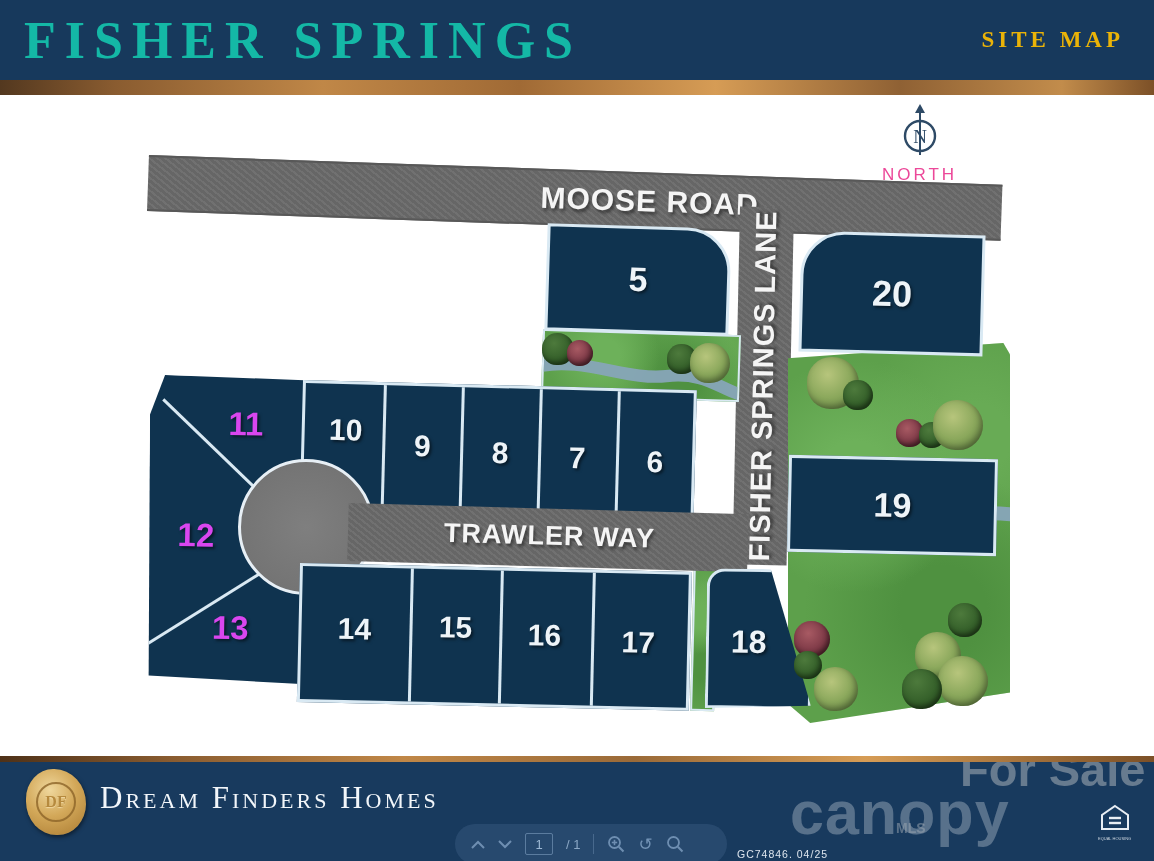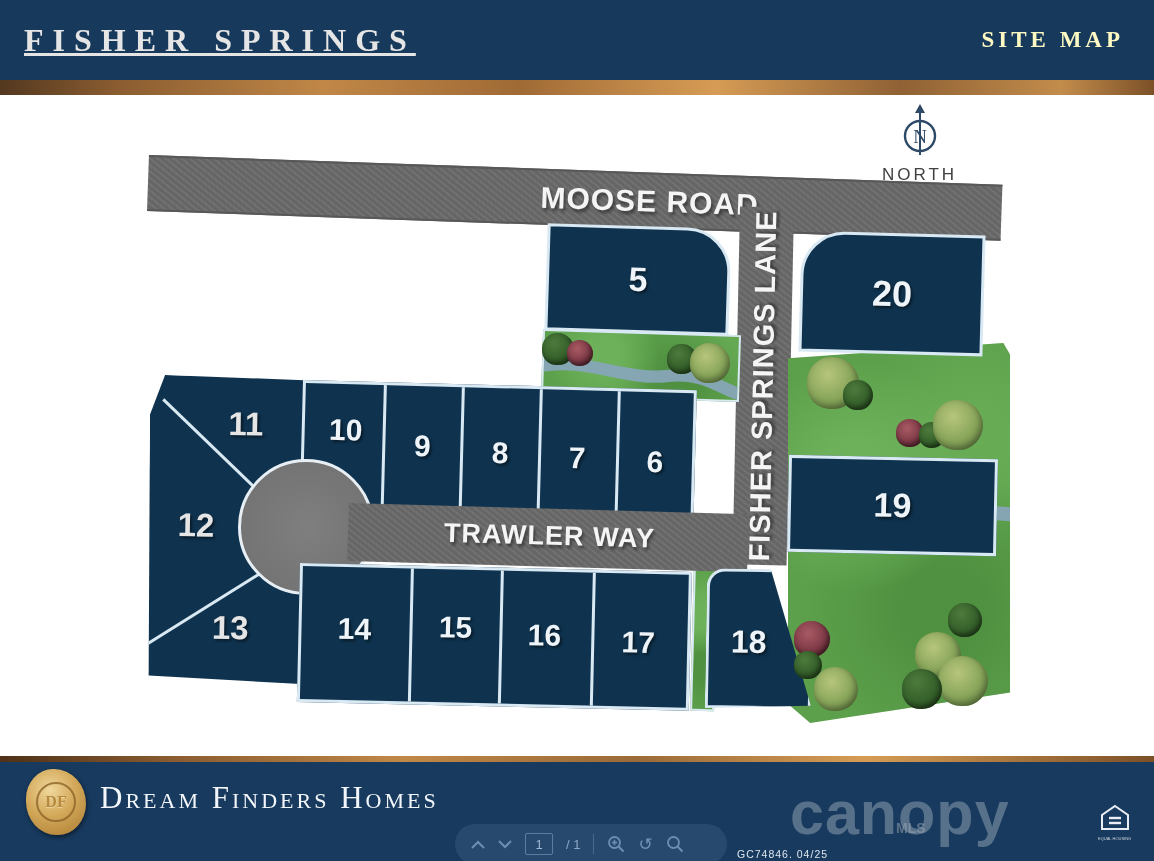--- a/index.html
+++ b/index.html
@@ -3,32 +3,32 @@
 <meta charset="utf-8">
 <style>
   * { margin:0; padding:0; box-sizing:border-box; }
   html,body { width:1154px; }
   body { font-family:"Liberation Sans", sans-serif; background:#ffffff; }
   .page { position:relative; width:1154px; height:861px; overflow:hidden; background:#ffffff; }
 
   
   .header { position:absolute; left:0; top:0; width:1154px; height:80px; background:#17395c;
             display:flex; align-items:center; justify-content:space-between; padding:0 30px 0 24px; }
-  .header-title { font-family:"Liberation Serif", serif; font-weight:bold; color:#e5e5e5;
-                  font-size:32px; letter-spacing:9px;text-decoration:underline; }
-  .header-sub { font-family:"Liberation Serif", serif; font-weight:bold; color:#fef9c3;
+  .header-title { font-family:"Liberation Serif", serif; font-weight:bold; color:#14b8a6;
+                  font-size:52px; letter-spacing:9px; }
+  .header-sub { font-family:"Liberation Serif", serif; font-weight:bold; color:#eab308;
                 font-size:23px; letter-spacing:4px; }
   .gold-bar { position:absolute; left:0; top:80px; width:1154px; height:15px;
               background:linear-gradient(90deg,#53381f 0%,#8a5c30 10%,#c08747 28%,#a06a35 45%,#d69c55 62%,#8f6134 78%,#c28c4b 92%,#7c5027 100%); }
 
   
   .map { position:absolute; left:0; top:95px; width:1154px; height:661px; background:#ffffff; }
 
   .north { position:absolute; left:872px; top:8px; width:95px; text-align:center; color:#2e4a66; }
-  .north-label { font-size:17px; letter-spacing:3px; color:#404040; margin-top:2px; }
+  .north-label { font-size:17px; letter-spacing:3px; color:#ec4899; margin-top:2px; }
 
   .road { position:absolute; background:#6b6b6b;
           background-image:repeating-linear-gradient(37deg, rgba(255,255,255,0.04) 0 2px, rgba(0,0,0,0.05) 2px 5px); }
   .road-label { position:absolute; color:#f5f5f5; font-weight:bold; white-space:nowrap;
                 text-shadow:2px 3px 3px rgba(0,0,0,0.4); }
   .moose { left:148px; top:60px; width:854px; height:56px; transform:rotate(2deg); transform-origin:left center;
            border-top:2px solid #585858; border-bottom:2px solid #585858; }
   .moose .road-label { left:46%; top:10px; font-size:30px; letter-spacing:1px; }
   .fisher { left:740px; top:112px; width:54px; height:358px; transform:rotate(1.2deg); transform-origin:top center; }
   .fisher .road-label { left:27px; top:50%; transform:translate(-50%,-50%) rotate(-90deg); font-size:29px; letter-spacing:1px; }
@@ -59,21 +59,21 @@
   .lot-19 .lot-num { font-size:34px; }
   .lot-18 { left:706px; top:474px; width:106px; height:140px; border-radius:18px 0 0 0; transform:rotate(1deg);
             clip-path:polygon(0 0, 60% 0, 100% 97%, 0 100%); }
   .lot-18 .lot-num { position:absolute; left:22px; top:52px; font-size:32px; }
 
   .left-block { position:absolute; left:148px; top:281px; width:160px; height:307px; background:#0f334f;
                 transform:rotate(1deg); clip-path:polygon(9% 0, 100% 1%, 100% 100%, 2% 98%, 0 13%); }
   .diag { position:absolute; height:3px; background:#d9e9f3; transform-origin:left center; }
   .diag-a { left:13px; top:23px; width:140px; transform:rotate(43deg); }
   .diag-b { left:1px; top:268px; width:132px; transform:rotate(-33deg); }
-  .blk-num { position:absolute; font-weight:bold; color:#e5e5e5; text-shadow:2px 2px 3px rgba(0,0,0,0.5);
+  .blk-num { position:absolute; font-weight:bold; color:#d946ef; text-shadow:2px 2px 3px rgba(0,0,0,0.5);
              font-size:33px; transform:translate(-50%,-50%); }
 
   .row { position:absolute; background:#0f334f; border:3px solid #d9e9f3; }
   .row-top { left:303px; top:285px; width:394px; height:127px; transform:rotate(1.5deg); transform-origin:left top; }
   .row-bottom { left:300px; top:468px; width:392px; height:139px; transform:rotate(1.3deg); transform-origin:left top; }
   .vline { position:absolute; top:0; bottom:0; width:3px; background:#d9e9f3; }
   .cell-num { position:absolute; font-weight:bold; color:#eef4f8; text-shadow:2px 2px 3px rgba(0,0,0,0.5);
               font-size:30px; transform:translate(-50%,-50%); }
 
   .pond { position:absolute; left:32px; top:238px; width:136px; height:90px; border-radius:16px;
@@ -177,21 +177,21 @@
       <span class="lot-num">20</span>
     </div>
     <div class="lot lot-19">
       <span class="lot-num">19</span>
     </div>
 
     <div class="left-block">
       <div class="diag diag-a"></div>
       <div class="diag diag-b"></div>
       <span class="blk-num" style="left:96px; top:48px;">11</span>
-      <span class="blk-num" style="left:48px; top:150px;">12</span>
+      <span class="blk-num" style="left:48px; top:160px;">12</span>
       <span class="blk-num" style="left:84px; top:252px;">13</span>
     </div>
 
     <div class="row row-top">
       <div class="vline" style="left:78px;"></div>
       <div class="vline" style="left:156px;"></div>
       <div class="vline" style="left:234px;"></div>
       <div class="vline" style="left:312px;"></div>
       <span class="cell-num" style="left:41px; top:46px;">10</span>
       <span class="cell-num" style="left:118px; top:60px;">9</span>
@@ -231,20 +231,21 @@
     <div class="tree tm" style="left:794px; top:526px; width:36px; height:36px;"></div>
     <div class="tree td" style="left:794px; top:556px; width:28px; height:28px;"></div>
     <div class="tree tl" style="left:814px; top:572px; width:44px; height:44px;"></div>
     <div class="tree td" style="left:948px; top:508px; width:34px; height:34px;"></div>
     <div class="tree tl" style="left:915px; top:537px; width:46px; height:46px;"></div>
     <div class="tree tl" style="left:938px; top:561px; width:50px; height:50px;"></div>
     <div class="tree td" style="left:902px; top:574px; width:40px; height:40px;"></div>
   </div>
 
   <div class="footer">
+    <div class="wm-forsale">For Sale</div>
     <div class="wm-canopy">canopy 2025</div>
     <div class="wm-mls">MLS</div>
     <div class="footer-gold"></div>
 
     <div class="seal">
       <div class="seal-inner">DF</div>
     </div>
     <div class="brand">Dream Finders Homes</div>
 
     <div class="license">GC74846.   04/25</div>

